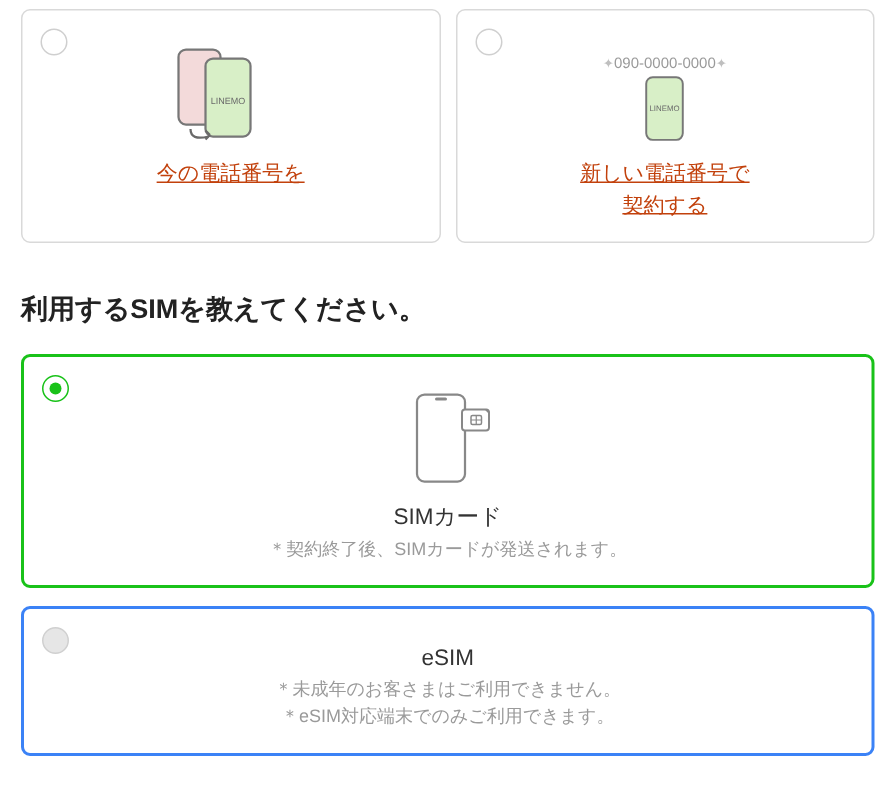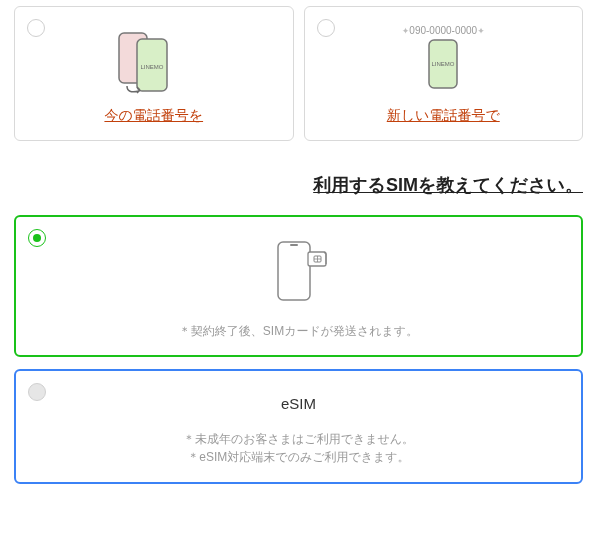--- a/index.html
+++ b/index.html
@@ -39,27 +39,27 @@
     content: "";
     position: absolute;
     top: 4px; left: 4px;
     width: 8px; height: 8px;
     border-radius: 50%;
     background: #19c219;
   }
   .radio.disabled { background: #e6e6e6; border-color: #d0d0d0; }
   .illust { height: 70px; display:flex; align-items:flex-end; justify-content:center; margin-bottom:10px; }
   .label-lines { font-size: 14px; line-height: 1.5; color:#c2410c;text-decoration:underline; }
-  .heading { text-align:right; font-weight:700; font-size:18px; margin: 32px 0 18px; color:#222;text-decoration:underline; }
+  .heading { text-align:left; font-weight:700; font-size:18px; margin: 32px 0 18px; color:#222; }
   .full-card { border:2px solid #3b82f6; border-radius:6px; padding: 18px 10px 16px; text-align:center; position:relative; margin-bottom:12px; cursor:pointer; }
   .full-card.selected { border:2px solid #19c219; padding:17px 9px 15px; }
   .full-card.disabled { cursor:default; }
   .title { font-size:15px; color:#333; margin-top:6px; }
-  .note { font-size:12px; color:#9a9a9a; margin-top:18px; line-height:1.5; }
-  .phone-num { font-size:10px; color:#9a9a9a; position:relative; }
+  .note { font-size:12px; color:#9a9a9a; margin-top:3px; line-height:1.5; }
+  .phone-num { font-size:10px; color:#9a9a9a; position:relative;margin-top:12px; }
   .phone-num .sp { font-size:9px; color:#bfbfbf; }
 </style>
 </head>
 <body>
 
 <div class="row-top">
   <div class="card">
     <div class="radio"></div>
     <div class="illust">
       <svg width="90" height="66" viewBox="0 0 90 66">
@@ -81,39 +81,41 @@
       <div class="phone-num">
         <span class="sp">✦</span><span>090-0000-0000</span><span class="sp">✦</span>
       </div>
       <svg width="40" height="54" viewBox="0 0 40 54">
         <rect x="6" y="4" width="28" height="48" rx="5" fill="#d8efc7" stroke="#777" stroke-width="1.5"></rect>
         <text x="20" y="30" font-size="6" fill="#6a6a6a" text-anchor="middle">LINEMO</text>
       </svg>
     </div>
     <div class="label-lines">
       <div>新しい電話番号で</div>
+      <div>契約する</div>
     </div>
   </div>
 </div>
 
 <div class="heading">利用するSIMを教えてください。</div>
 
 <div class="full-card selected">
   <div class="radio checked"></div>
   <div class="illust">
     <svg width="70" height="66" viewBox="0 0 70 66">
       <rect x="14" y="4" width="32" height="58" rx="5" fill="#fff" stroke="#888" stroke-width="1.5"></rect>
       <rect x="26" y="6" width="8" height="2" rx="1" fill="#888"></rect>
       <rect x="44" y="14" width="18" height="14" rx="2" fill="#fff" stroke="#888" stroke-width="1.3"></rect>
       <path d="M60 14 l2 2 v10" fill="none" stroke="#888" stroke-width="1.3"></path>
       <rect x="50" y="18" width="7" height="6" rx="1" fill="none" stroke="#888" stroke-width="1"></rect>
       <line x1="50" y1="21" x2="57" y2="21" stroke="#888" stroke-width="0.8"></line>
       <line x1="53.5" y1="18" x2="53.5" y2="24" stroke="#888" stroke-width="0.8"></line>
     </svg>
   </div>
+  <div class="title">SIMカード</div>
   <div class="note">＊契約終了後、SIMカードが発送されます。</div>
 </div>
 
 <div class="full-card disabled">
   <div class="radio disabled"></div>
   <div class="title">eSIM</div>
   <div class="note">
     <div>＊未成年のお客さまはご利用できません。</div>
     <div>＊eSIM対応端末でのみご利用できます。</div>
   </div>

